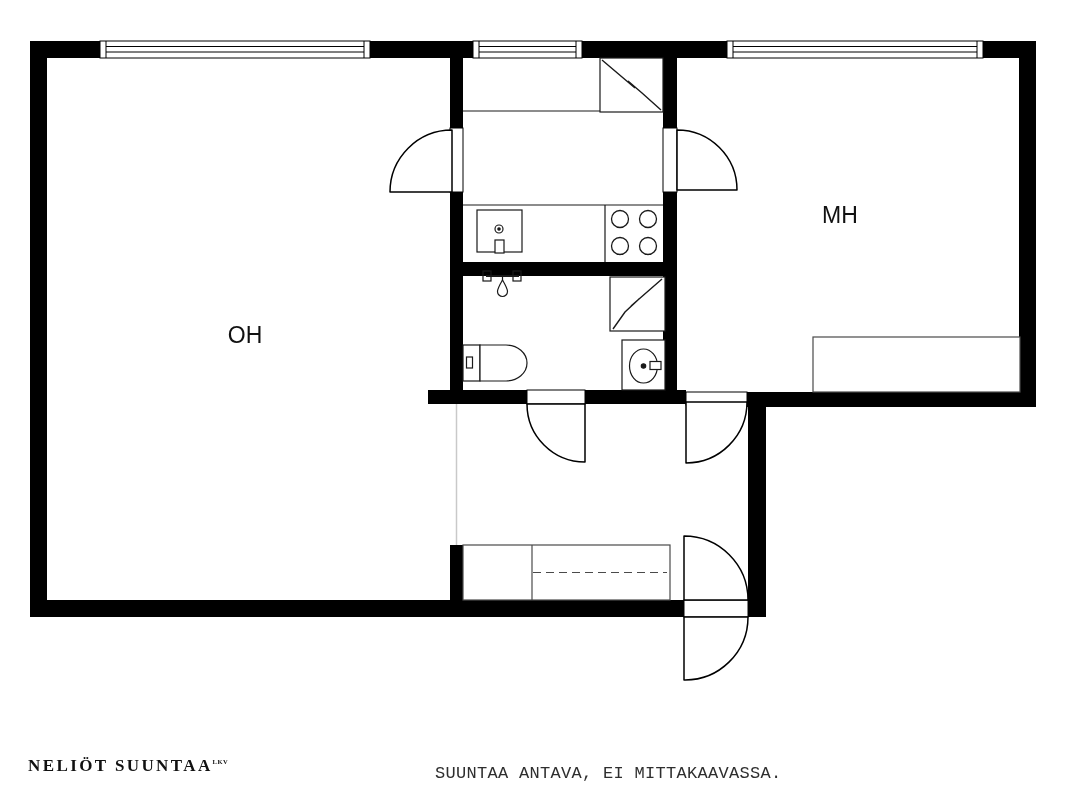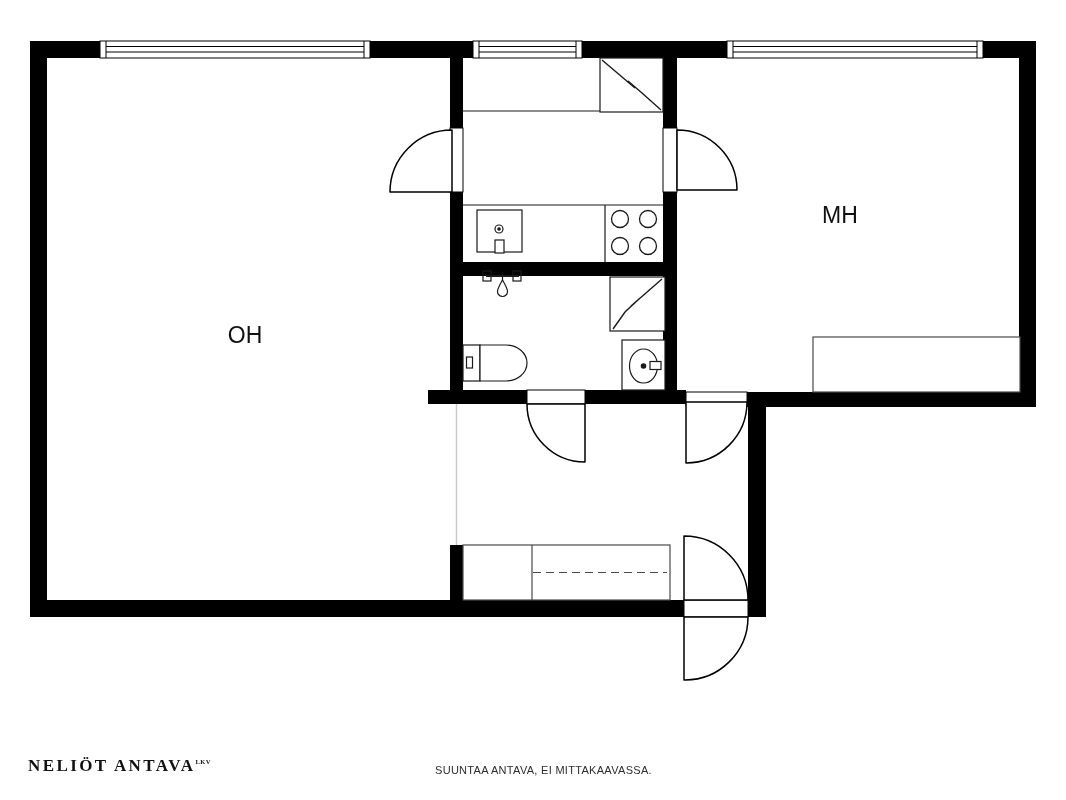--- a/index.html
+++ b/index.html
@@ -28,22 +28,22 @@
     white-space:nowrap;
   }
   .footer-logo sup{
     font-size:6.5px;
     letter-spacing:0.5px;
     vertical-align:7px;
   }
   .footer-disclaimer{
     position:absolute;
     left:435px;top:764px;
-    font-family:Liberation Sans, sans-serif;
-    font-size:11px;
+    font-family:Liberation Mono, monospace;
+    font-size:17px;
     letter-spacing:0.3px;
     color:#2e2e2e;
     white-space:nowrap;
   }
 </style>
 </head>
 <body>
 
 <div id="stage">
 
@@ -166,17 +166,17 @@
         <line x1="532" y1="545" x2="532" y2="600"></line>
         <line x1="533" y1="572.5" x2="667" y2="572.5" stroke-dasharray="8,5"></line>
       </g>
     </g>
 
     <text class="room-label" x="245" y="343">OH</text>
     <text class="room-label" x="840" y="223">MH</text>
   </svg>
 
   <div class="footer-logo">
-    <span>NELIÖT ANTAVA</span><sup>LKV</sup>
+    <span>NELIÖT SUUNTAA</span><sup>LKV</sup>
   </div>
   <div class="footer-disclaimer">SUUNTAA ANTAVA, EI MITTAKAAVASSA.</div>
 
 </div>
 
 </body></html>

